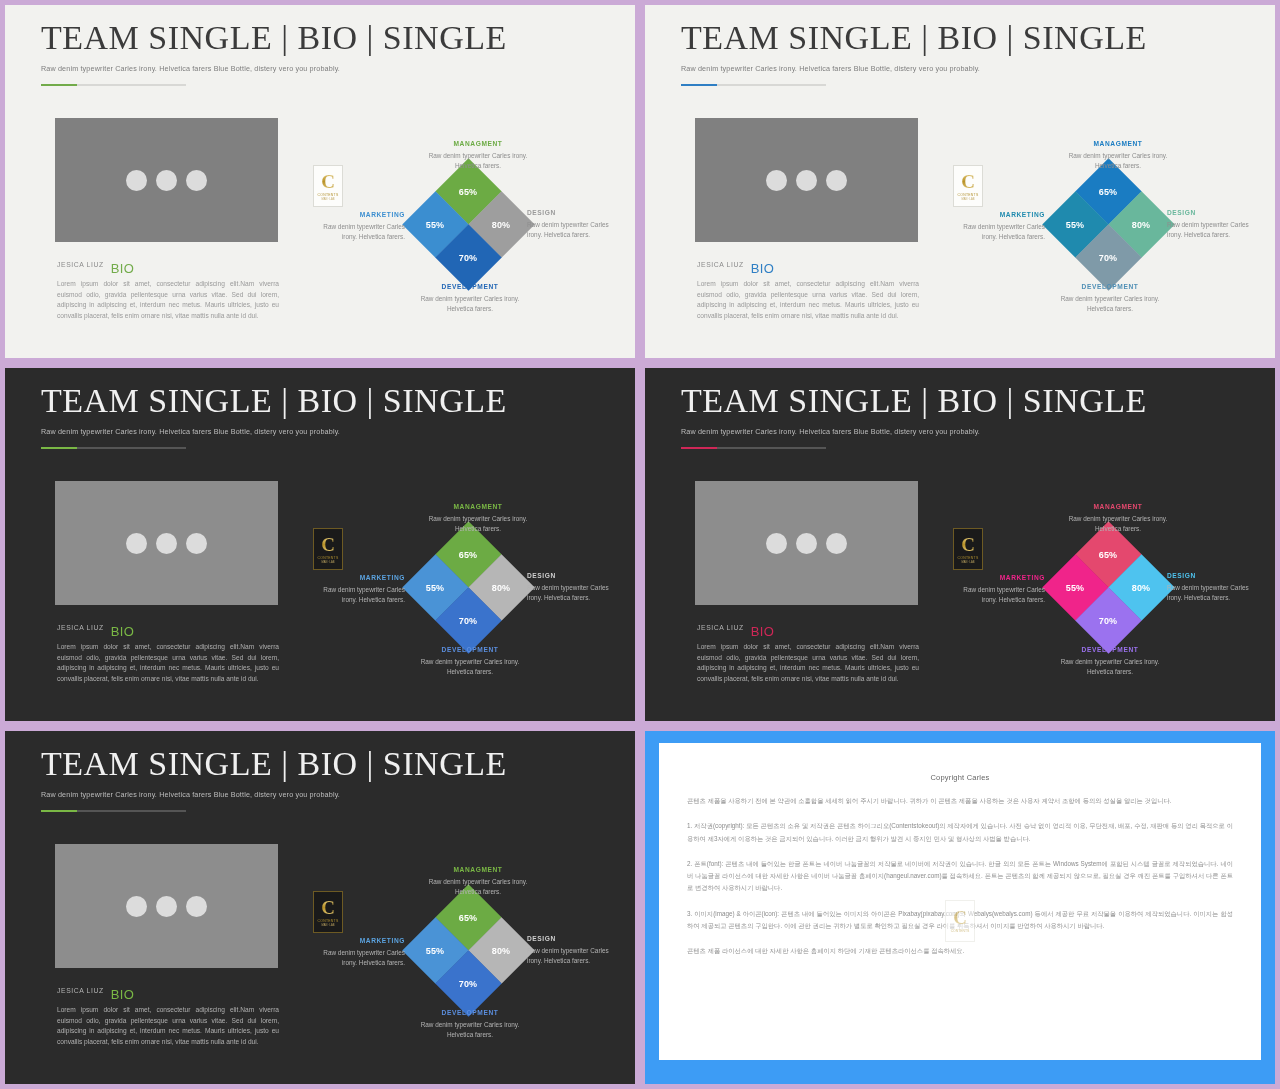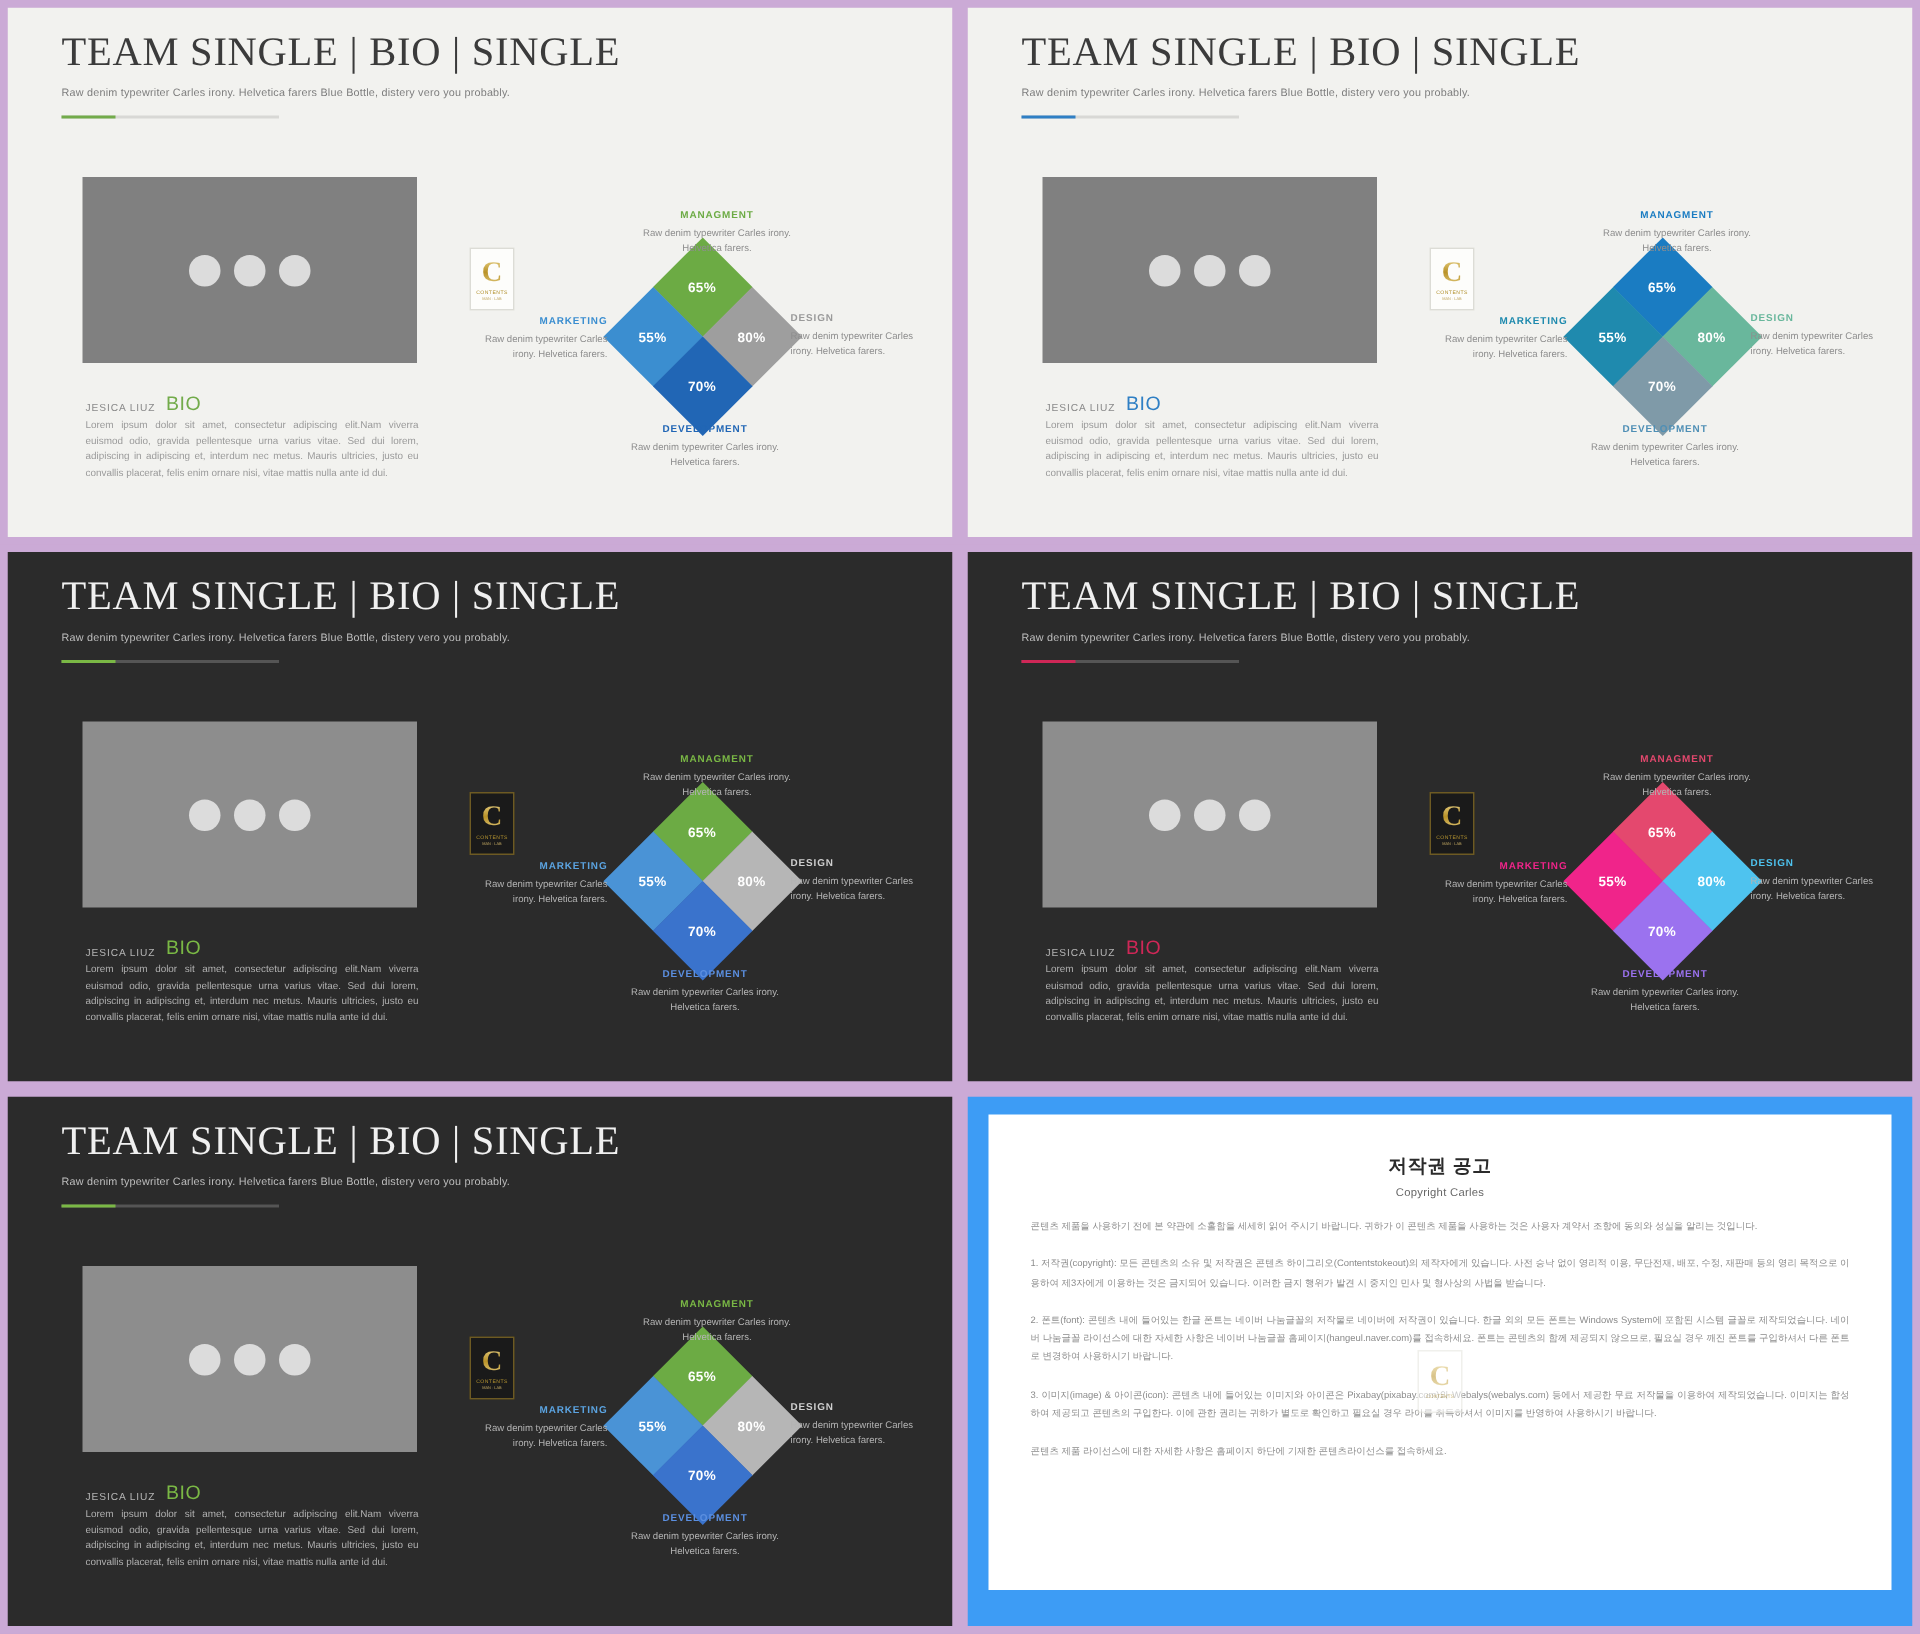--- a/index.html
+++ b/index.html
@@ -26,21 +26,21 @@
     overflow: hidden;
   }
   
   .light  { background: #f2f2ef; }
   .dark   { background: #2b2b2b; }
 
   
   .hdr { position: absolute; left: 36px; top: 14px; right: 24px; }
   .title {
     font-family: "Liberation Serif", serif;
-    font-size: 27px;
+    font-size: 34px;
     letter-spacing: 0.5px;
     white-space: nowrap;
     color: #3b3b3b;
     font-weight: normal;
   }
   .dark .title { color: #f0f0f0; }
   .subtitle {
     margin-top: 7px;
     font-size: 7.2px;
     line-height: 1.45;
@@ -71,21 +71,21 @@
     display: flex; align-items: center; justify-content: center;
     gap: 9px;
   }
   .dark .photo { background: #8d8d8d; }
   .dot { width: 21px; height: 21px; border-radius: 50%; background: #dcdcdc; }
 
   
   .bio-head {
     position: absolute;
     left: 52px; top: 256px;
-    display: flex; align-items: flex-end; gap: 7px;
+    display: flex; align-items: flex-start; gap: 7px;
   }
   .bio-name {
     font-size: 6.8px; letter-spacing: 0.6px;
     color: #8a8a8a;
   }
   .dark .bio-name { color: #b4b4b4; }
   .bio-word {
     font-size: 13px;
     color: var(--accent, #72ab4a);
     letter-spacing: 0.4px;
@@ -474,21 +474,20 @@
             <span class="lbl-d">Raw denim typewriter Carles irony. Helvetica farers.</span>
           </div>
         </div>
     </div>
   </div>
 
   <div class="slide">
     <div class="slide-inner">
       <div class="cw-frame" style="background: rgb(61, 156, 245);">
         <div class="cw-doc">
-          <div class="cw-title">저작권 공고</div>
           <div class="cw-sub">Copyright Carles</div>
           <div class="cw-p">콘텐츠 제품을 사용하기 전에 본 약관에 소홀함을 세세히 읽어 주시기 바랍니다. 귀하가 이 콘텐츠 제품을 사용하는 것은 사용자 계약서 조항에 동의와 성실을 알리는 것입니다.</div>
           <div class="cw-p">1. 저작권(copyright): 모든 콘텐츠의 소유 및 저작권은 콘텐츠 하이그리오(Contentstokeout)의 제작자에게 있습니다. 사전 승낙 없이 영리적 이용, 무단전재, 배포, 수정, 재판매 등의 영리 목적으로 이용하여 제3자에게 이용하는 것은 금지되어 있습니다. 이러한 금지 행위가 발견 시 중지인 민사 및 형사상의 사법을 받습니다.</div>
           <div class="cw-p">2. 폰트(font): 콘텐츠 내에 들어있는 한글 폰트는 네이버 나눔글꼴의 저작물로 네이버에 저작권이 있습니다. 한글 외의 모든 폰트는 Windows System에 포함된 시스템 글꼴로 제작되었습니다. 네이버 나눔글꼴 라이선스에 대한 자세한 사항은 네이버 나눔글꼴 홈페이지(hangeul.naver.com)를 접속하세요. 폰트는 콘텐츠의 함께 제공되지 않으므로, 필요실 경우 깨진 폰트를 구입하셔서 다른 폰트로 변경하여 사용하시기 바랍니다.</div>
           <div class="cw-p">3. 이미지(image) &amp; 아이콘(icon): 콘텐츠 내에 들어있는 이미지와 아이콘은 Pixabay(pixabay.com)와 Webalys(webalys.com) 등에서 제공한 무료 저작물을 이용하여 제작되었습니다. 이미지는 합성하여 제공되고 콘텐츠의 구입한다. 이에 관한 권리는 귀하가 별도로 확인하고 필요실 경우 라이를 취득하셔서 이미지를 반영하여 사용하시기 바랍니다.</div>
           <div class="cw-p">콘텐츠 제품 라이선스에 대한 자세한 사항은 홈페이지 하단에 기재한 콘텐츠라이선스를 접속하세요.</div>
           <div class="cw-watermark">
             <div class="c">C</div>
             <div class="c-sub">CONTENTS</div>
           </div>

